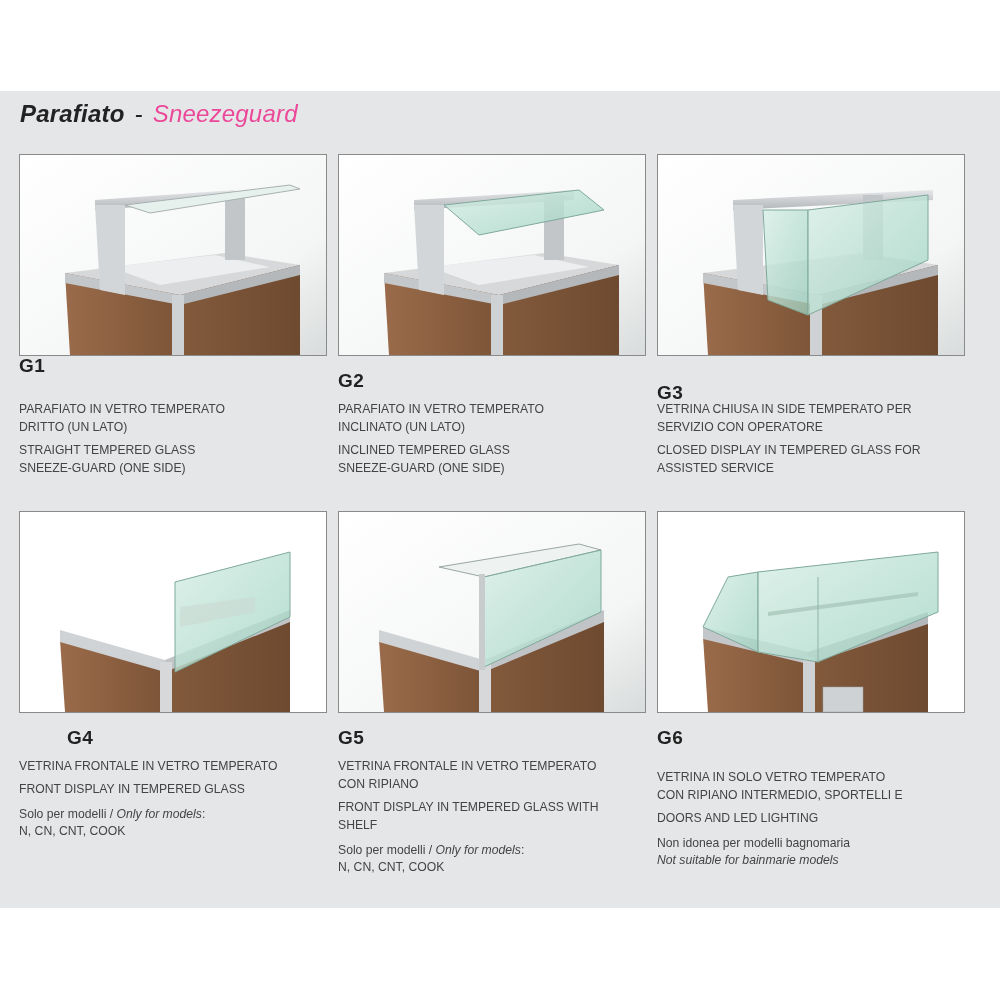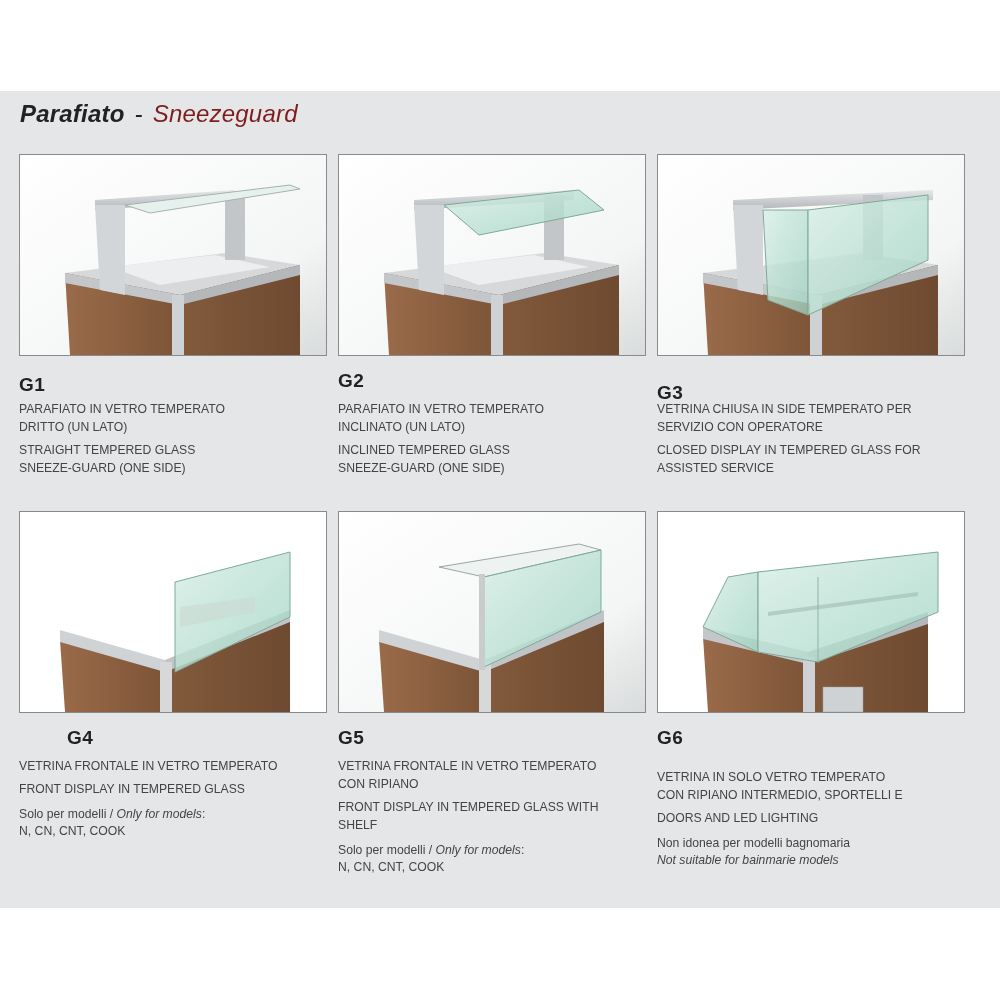--- a/index.html
+++ b/index.html
@@ -2,21 +2,21 @@
 <html><head>
 <meta charset="utf-8">
 <style>
   html, body { margin:0; padding:0; }
   body { width:1000px; height:1000px; background:#ffffff; position:relative; overflow:hidden;
          font-family:"Liberation Sans", "DejaVu Sans", sans-serif; color:#3a3a3a; }
   .panel { position:absolute; left:0; top:91px; width:1000px; height:817px; background:#e5e6e8; }
   .title { position:absolute; left:20px; top:100px; font-size:24px; color:#222; font-style:italic; white-space:nowrap; letter-spacing:0.2px; }
   .title b { font-weight:700; }
   .title .sep { margin:0 10px; font-weight:400; }
-  .title .en { font-weight:400; color:#7f1d1d; }
+  .title .en { font-weight:400; color:#ec4899; }
 
   .card { position:absolute; width:308px; }
   .frame { position:absolute; left:0; top:0; width:306px; height:200px; border:1px solid #8a8a8a; background:#fff; overflow:hidden; }
   .frame svg { width:306px; height:200px; display:block; }
   .code { position:absolute; left:0; font-size:19px; font-weight:700; color:#222; letter-spacing:0.5px; }
   .lines { position:absolute; left:0; font-size:12.2px; line-height:18px; color:#444; text-transform:none; }
   .blk { margin-bottom:5px; }
   .blk div { white-space:nowrap; }
   .note { font-size:12.2px; line-height:17px; color:#444; margin-top:8px; }
   .note i { font-style:italic; }
@@ -66,21 +66,21 @@
       <polygon points="160,140 280,110 280,200 160,200" fill="url(#woodR)"></polygon>
       <polygon points="45,118 160,140 160,150 45,128" fill="#c4c7ca"></polygon>
       <polygon points="160,140 280,110 280,120 160,150" fill="#b5b8bb"></polygon>
       <rect x="152" y="140" width="12" height="60" fill="#cfd2d4"></rect>
       <polygon points="75,45 215,35 215,45 75,55" fill="url(#steel)"></polygon>
       <polygon points="75,50 105,50 105,140 80,135" fill="#d3d6d8"></polygon>
       <rect x="205" y="40" width="20" height="65" fill="#c2c6c8"></rect>
       <polygon points="105,50 270,30 280,34 130,58" fill="#e6f1ed" stroke="#a8b1b0" stroke-width="1"></polygon>
     </svg>
   </div>
-  <div class="code" style="top:220px;">G1</div>
+  <div class="code" style="top:201px;">G1</div>
   <div class="lines" style="top:246px;">
     <div class="blk">
         <div>PARAFIATO IN VETRO TEMPERATO</div>
         <div>DRITTO (UN LATO)</div>
       </div>
     <div class="blk">
         <div>STRAIGHT TEMPERED GLASS</div>
         <div>SNEEZE-GUARD (ONE SIDE)</div>
       </div>
   </div>

